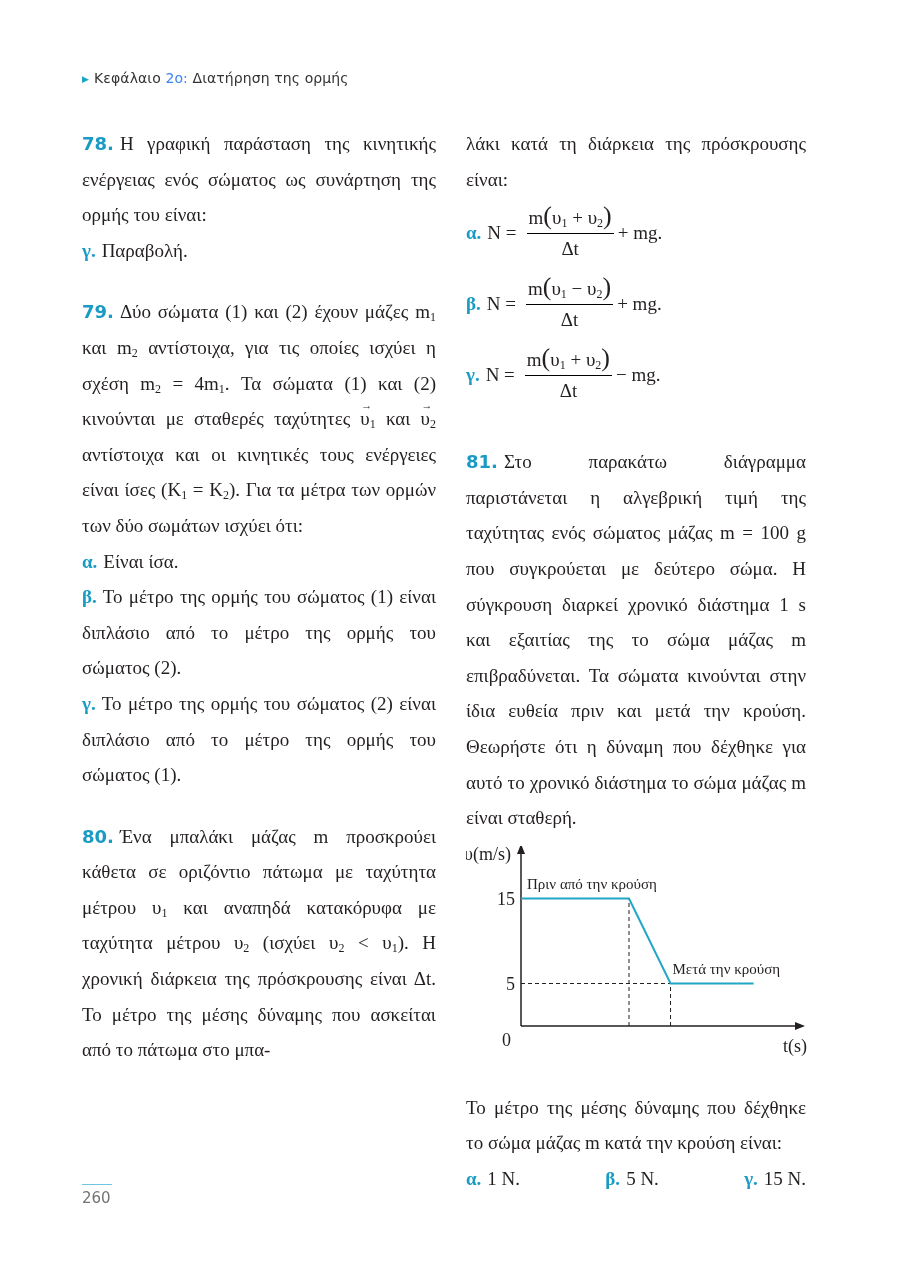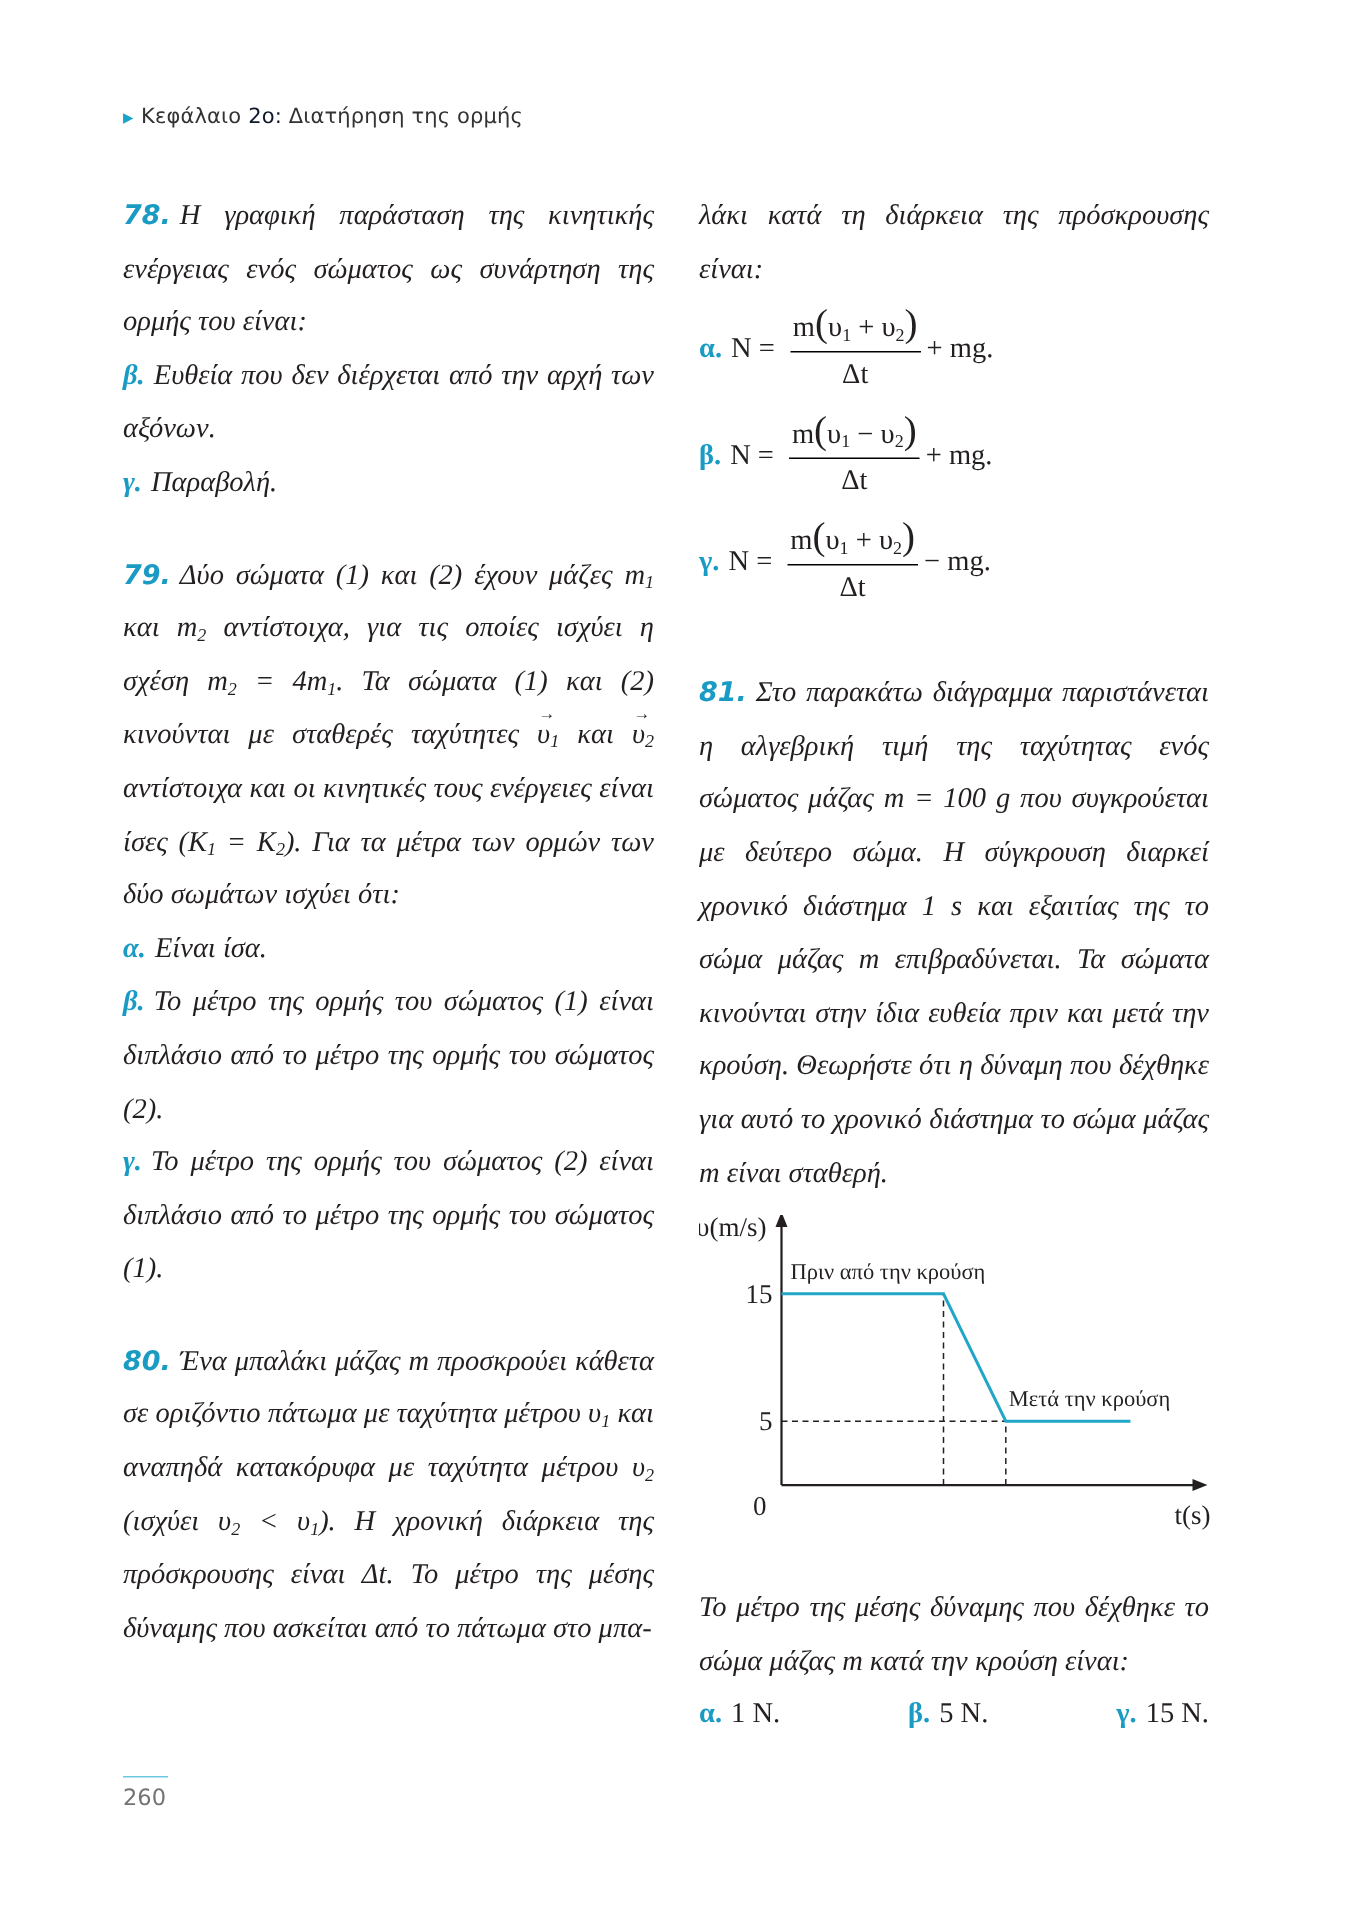--- a/index.html
+++ b/index.html
@@ -1,25 +1,25 @@
 <!DOCTYPE html>
 <html><head>
 <meta charset="utf-8">
 <style>
   html, body { margin: 0; padding: 0; background: #ffffff; }
   body { width: 900px; height: 1271px; position: relative; overflow: hidden;
          font-family: "Liberation Serif", serif; color: #231f20; }
   .header { position: absolute; left: 82px; top: 70px; font-family: "DejaVu Sans", sans-serif;
             font-size: 14px; color: #333; letter-spacing: 0.1px; }
   .header .tri { color: #1aa3c9; font-size: 9px; margin-right: 5px; position: relative; top: -1px; }
-  .header .chap-num { color: #0f172a; }
+  .header .chap-num { color: #3b82f6; }
   .col { position: absolute; top: 126px; width: 354px; font-size: 19px; line-height: 35.6px; }
   .col.left { left: 82px; }
   .col.right { left: 466px; width: 340px; }
-  .p { margin: 0; text-align: justify; font-style: italic; }
+  .p { margin: 0; text-align: justify; }
   .num { font-family: "DejaVu Sans", sans-serif; font-weight: bold; color: #1a9bc4; font-size: 18px; margin-right: 6px; }
   .opt { font-weight: bold; color: #1a9bc4; margin-right: 6px; }
   .gap { height: 26px; }
   sub { font-size: 12px; line-height: 0; vertical-align: -3px; }
   .vec { position: relative; display: inline-block; }
   .vec::before { content: "\2192"; position: absolute; top: -13px; left: 1px; font-size: 11px; }
   .formula { display: flex; align-items: center; height: 71px; }
   .formula .lhs { margin-right: 6px; }
   .frac { display: inline-flex; flex-direction: column; align-items: center; margin: 0 4px; }
   .frac .top { border-bottom: 1px solid #000000; padding: 0 2px; line-height: 30px; }
@@ -37,21 +37,20 @@
 <div class="header">
   <span class="tri">▶</span><span>Κεφάλαιο</span>
   <span class="chap-num">2ο:</span>
   <span>Διατήρηση της ορμής</span>
 </div>
 
 <div class="col left">
 
   <div>
     <p class="p"><span class="num">78.</span><span>Η γραφική παράσταση της κινητικής ενέργειας ενός σώματος ως συνάρτηση της ορμής του είναι:</span></p>
-    <p class="p"><span class="opt">β.</span><span>Ευθεία που δεν διέρχεται από την αρχή των αξόνων.</span></p>
     <p class="p"><span class="opt">γ.</span><span>Παραβολή.</span></p>
   </div>
   <div class="gap"></div>
 
   <div>
     <p class="p"><span class="num">79.</span><span>Δύο σώματα (1) και (2) έχουν μάζες m</span><sub>1</sub><span> και m</span><sub>2</sub><span> αντίστοιχα, για τις οποίες ισχύει η σχέση m</span><sub>2</sub><span> = 4m</span><sub>1</sub><span>. Τα σώματα (1) και (2) κινούνται με σταθερές ταχύτητες </span><span class="vec">υ</span><sub>1</sub><span> και </span><span class="vec">υ</span><sub>2</sub><span> αντίστοιχα και οι κινητικές τους ενέργειες είναι ίσες (K</span><sub>1</sub><span> = K</span><sub>2</sub><span>). Για τα μέτρα των ορμών των δύο σωμάτων ισχύει ότι:</span></p>
     <p class="p"><span class="opt">α.</span><span>Είναι ίσα.</span></p>
     <p class="p"><span class="opt">β.</span><span>Το μέτρο της ορμής του σώματος (1) είναι διπλάσιο από το μέτρο της ορμής του σώματος (2).</span></p>
     <p class="p"><span class="opt">γ.</span><span>Το μέτρο της ορμής του σώματος (2) είναι διπλάσιο από το μέτρο της ορμής του σώματος (1).</span></p>
   </div>

